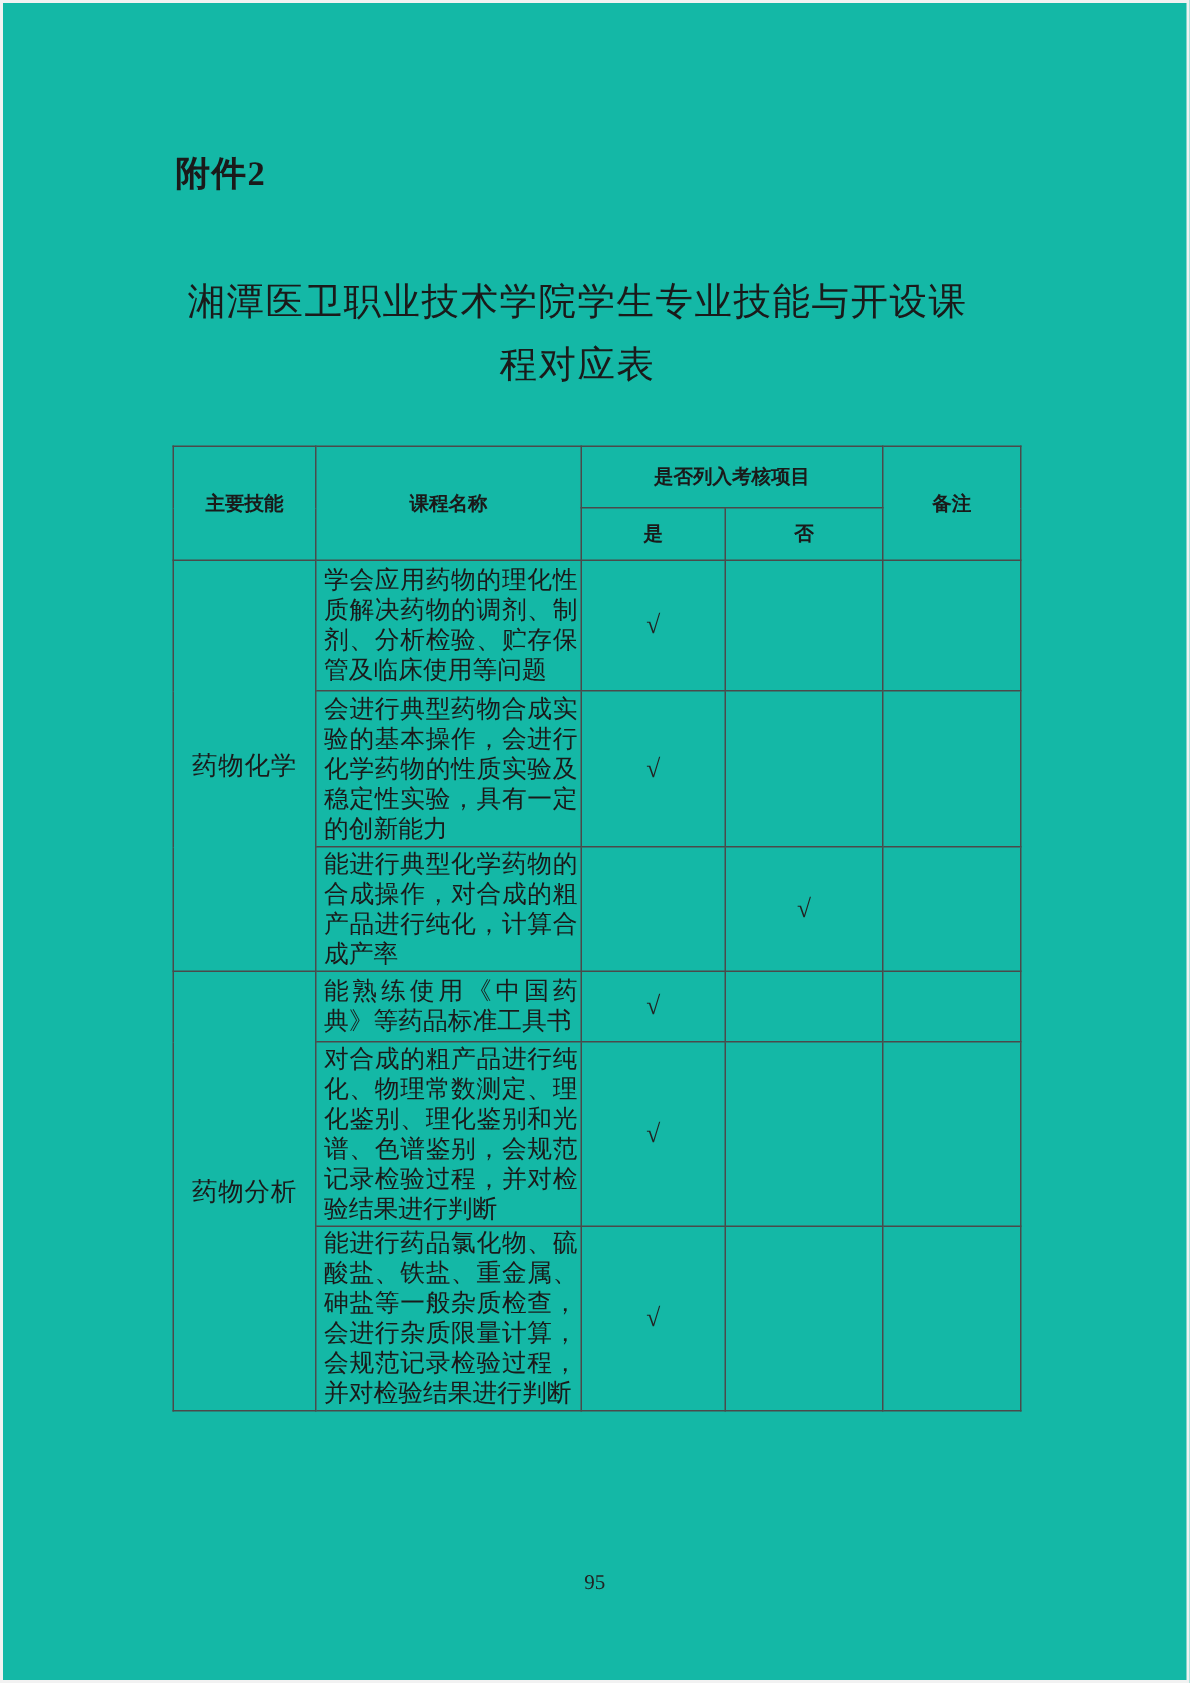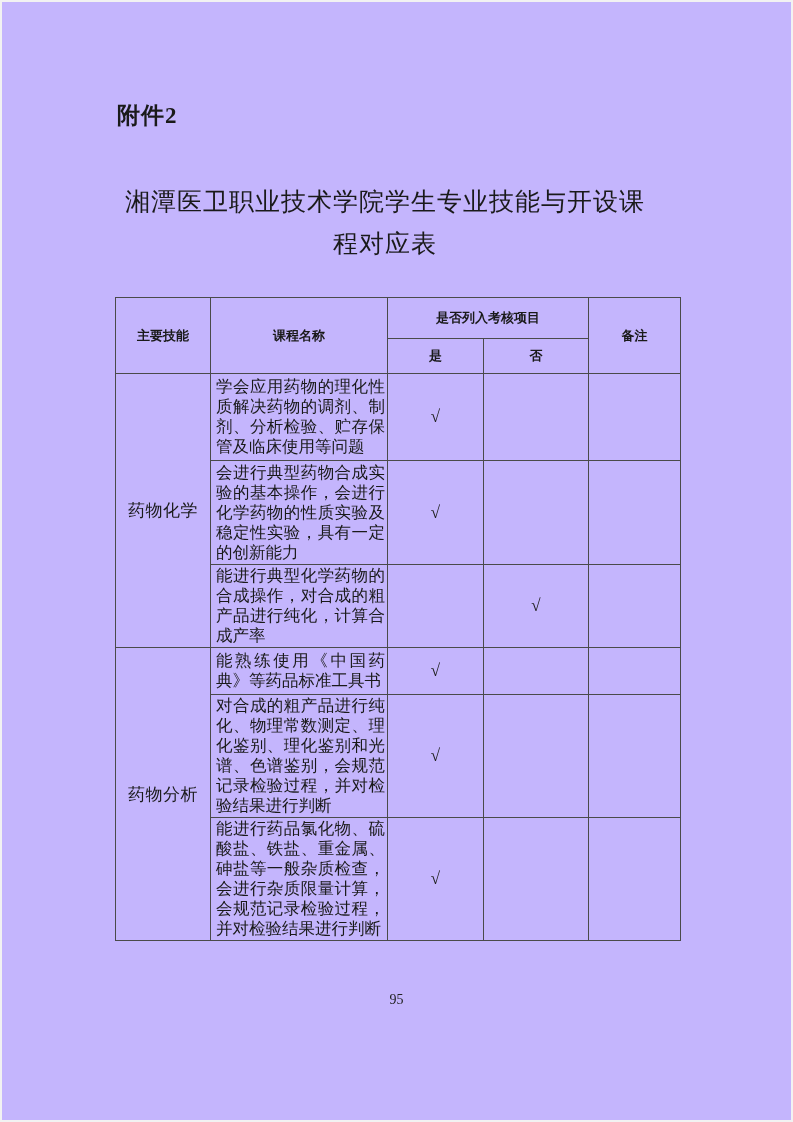--- a/index.html
+++ b/index.html
@@ -6,21 +6,21 @@
   html, body { background: #ffffff; }
   body {
     width: 793px; height: 1122px;
     font-family: "Liberation Serif", serif;
     color: #1a1a1a;
     position: relative;
     overflow: hidden;
   }
   .page {
     position: absolute; inset: 0;
-    background: #c4b5fd;
+    background: #14b8a6;
     box-shadow: inset 0 0 0 2px #f2f2f2;
   }
   .attachment {
     position: absolute;
     left: 117px; top: 100px;
     font-size: 23px;
     font-weight: bold;
     letter-spacing: 1px;
   }
   .title {
@@ -64,21 +64,21 @@
     padding: 1px 2px 1px 5px;
   }
   td.mark-cell {
     font-size: 17px;
     text-align: center;
     color: #222;
   }
   td.remark-cell { font-size: 16px; }
   .pagenum {
     position: absolute;
-    top: 992px; left: 0; width: 100%;
+    top: 1048px; left: 0; width: 100%;
     text-align: center;
     font-size: 14px;
     color: #222;
   }
 </style>
 </head>
 <body>
 
 <div class="page">
 

